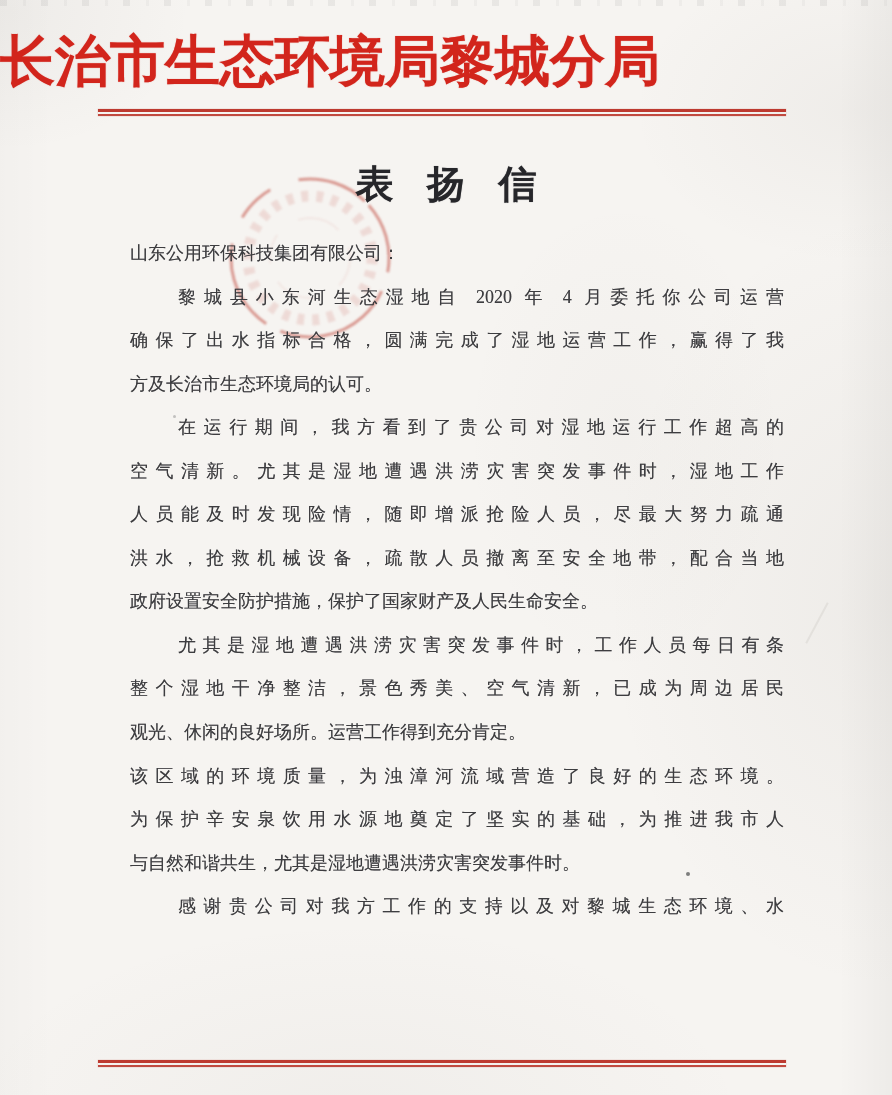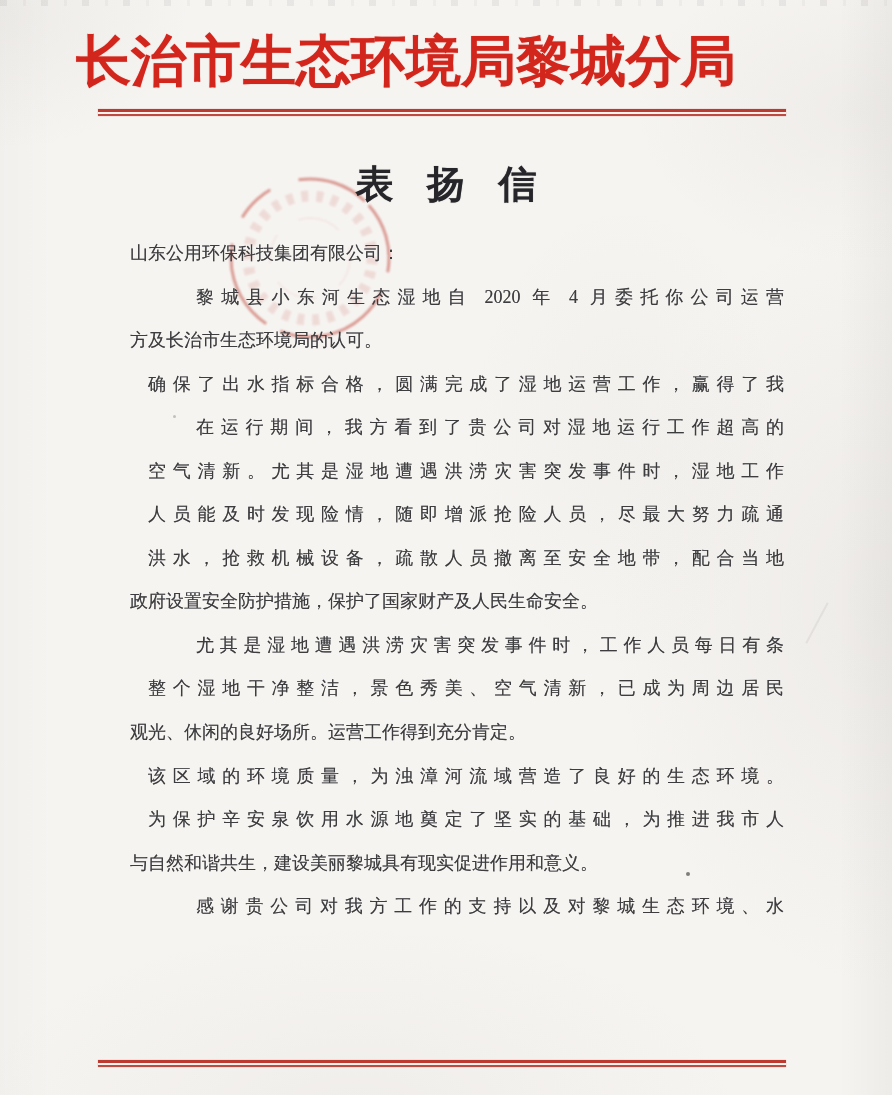--- a/index.html
+++ b/index.html
@@ -19,21 +19,21 @@
       linear-gradient(to right, rgba(0,0,0,0.015), rgba(0,0,0,0) 6%, rgba(0,0,0,0) 94%, rgba(0,0,0,0.035));
   }
   .top-noise{
     position:absolute;top:0;left:0;right:0;height:6px;opacity:.25;
     background:repeating-linear-gradient(90deg,
       rgba(90,90,90,0.35) 0 7px, transparent 7px 23px,
       rgba(120,120,120,0.25) 23px 26px, transparent 26px 41px);
   }
   .agency-title{
     position:absolute;top:26px;left:0;width:736px;height:72px;
-    line-height:72px;text-align:right;
+    line-height:72px;text-align:left;
     font-size:55px;font-weight:bold;letter-spacing:0px;
     color:#d2251c;
     text-shadow:0 0 1px rgba(210,37,28,0.55);
     white-space:nowrap;
   }
   .double-rule{
     position:absolute;left:98px;width:688px;height:2px;
     border-top:3px solid #bd3a30;
     border-bottom:2px solid #c14a40;
     box-shadow:0 0 1px rgba(190,60,50,0.5);
@@ -61,21 +61,20 @@
     text-shadow:0 0 0.6px rgba(60,60,62,0.55);
   }
   .line{
     height:43.55px;line-height:43.55px;
     white-space:nowrap;
   }
   .line.j{
     white-space:normal;
     text-align:justify;
     text-align-last:justify;
-    margin-left:18px;
   }
   .line.ind{padding-left:48px;}
   .speck{
     position:absolute;border-radius:50%;
     background:#4a4a4c;opacity:.7;
   }
   .crease{
     position:absolute;left:816px;top:600px;width:2px;height:46px;
     background:rgba(140,130,125,0.12);
     transform:rotate(28deg);
@@ -98,33 +97,33 @@
       <circle cx="86" cy="88" r="62" stroke-width="11" stroke-opacity="0.28" stroke-dasharray="7 8" transform="rotate(12 86 88)"></circle>
       <circle cx="86" cy="88" r="40" stroke-width="2" stroke-opacity="0.15" stroke-dasharray="30 26 44 20"></circle>
     </g>
   </svg>
 
   <div class="doc-title">表 扬 信</div>
 
   <div class="letter-body">
     <div class="line">山东公用环保科技集团有限公司：</div>
     <div class="line j ind">黎城县小东河生态湿地自 2020 年 4 月委托你公司运营</div>
+    <div class="line j">确保了出水指标合格，圆满完成了湿地运营工作，赢得了我</div>
     <div class="line">方及长治市生态环境局的认可。</div>
-    <div class="line j">确保了出水指标合格，圆满完成了湿地运营工作，赢得了我</div>
     <div class="line j ind">在运行期间，我方看到了贵公司对湿地运行工作超高的</div>
     <div class="line j">空气清新。尤其是湿地遭遇洪涝灾害突发事件时，湿地工作</div>
     <div class="line j">人员能及时发现险情，随即增派抢险人员，尽最大努力疏通</div>
     <div class="line j">洪水，抢救机械设备，疏散人员撤离至安全地带，配合当地</div>
     <div class="line">政府设置安全防护措施，保护了国家财产及人民生命安全。</div>
     <div class="line j ind">尤其是湿地遭遇洪涝灾害突发事件时，工作人员每日有条</div>
     <div class="line j">整个湿地干净整洁，景色秀美、空气清新，已成为周边居民</div>
     <div class="line">观光、休闲的良好场所。运营工作得到充分肯定。</div>
     <div class="line j">该区域的环境质量，为浊漳河流域营造了良好的生态环境。</div>
     <div class="line j">为保护辛安泉饮用水源地奠定了坚实的基础，为推进我市人</div>
-    <div class="line">与自然和谐共生，建设美丽黎城具有现实促进作用和意义。</div>
+    <div class="line">与自然和谐共生，尤其是湿地遭遇洪涝灾害突发事件时。</div>
     <div class="line j ind">感谢贵公司对我方工作的支持以及对黎城生态环境、水</div>
   </div>
 
   <div class="double-rule rule-footer"></div>
 
   <div class="speck" style="left:686px;top:872px;width:4px;height:4px;"></div>
   <div class="speck" style="left:173px;top:415px;width:3px;height:3px;opacity:.3;"></div>
   <div class="crease"></div>
 
 </div>

